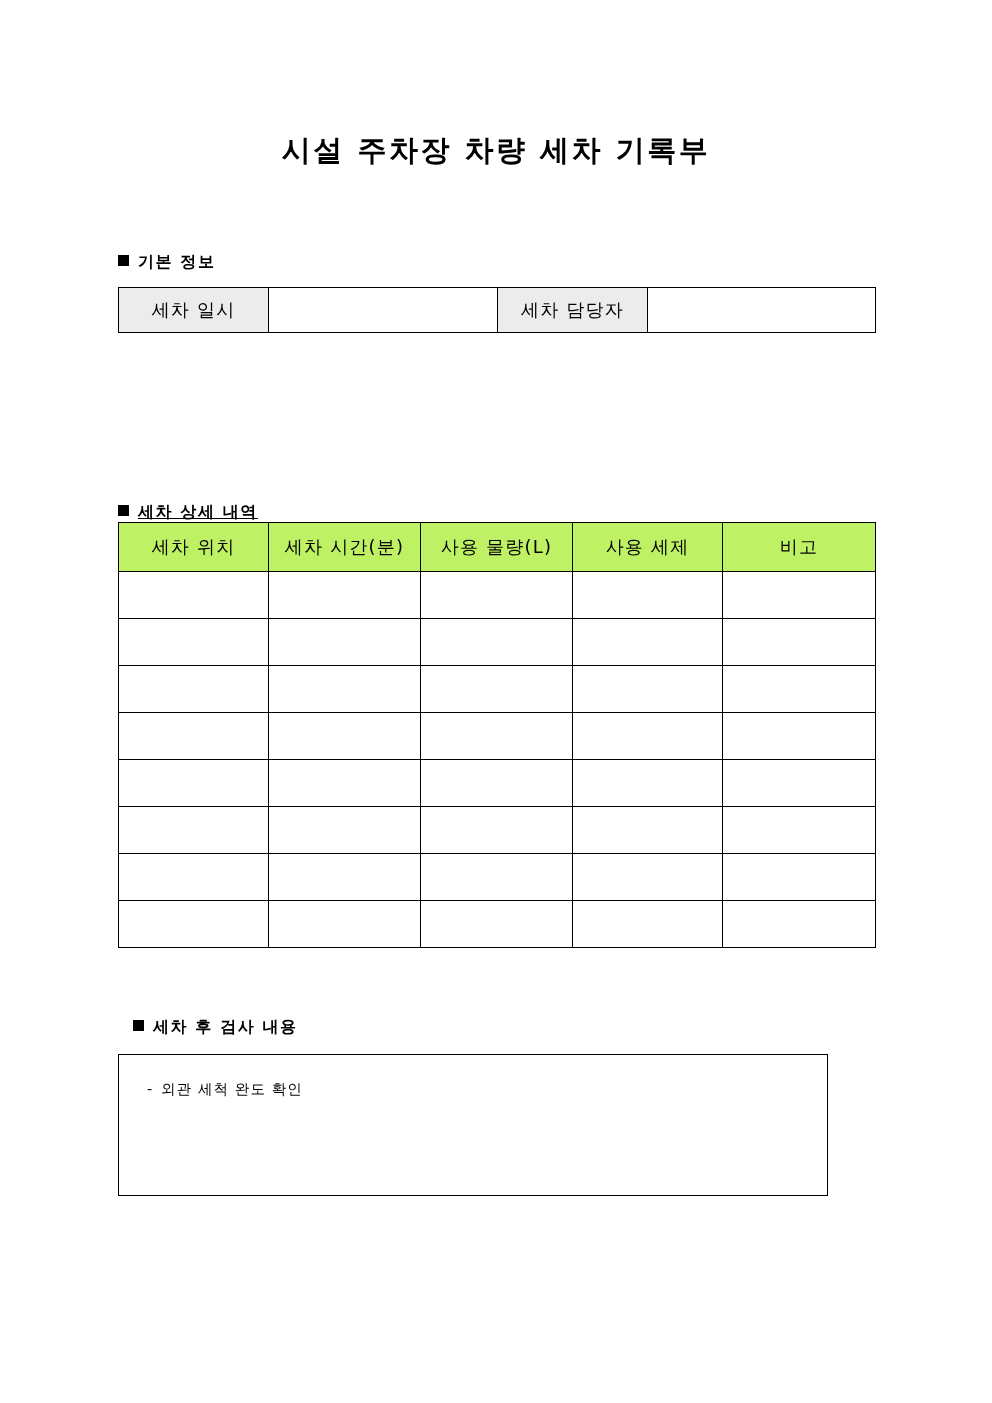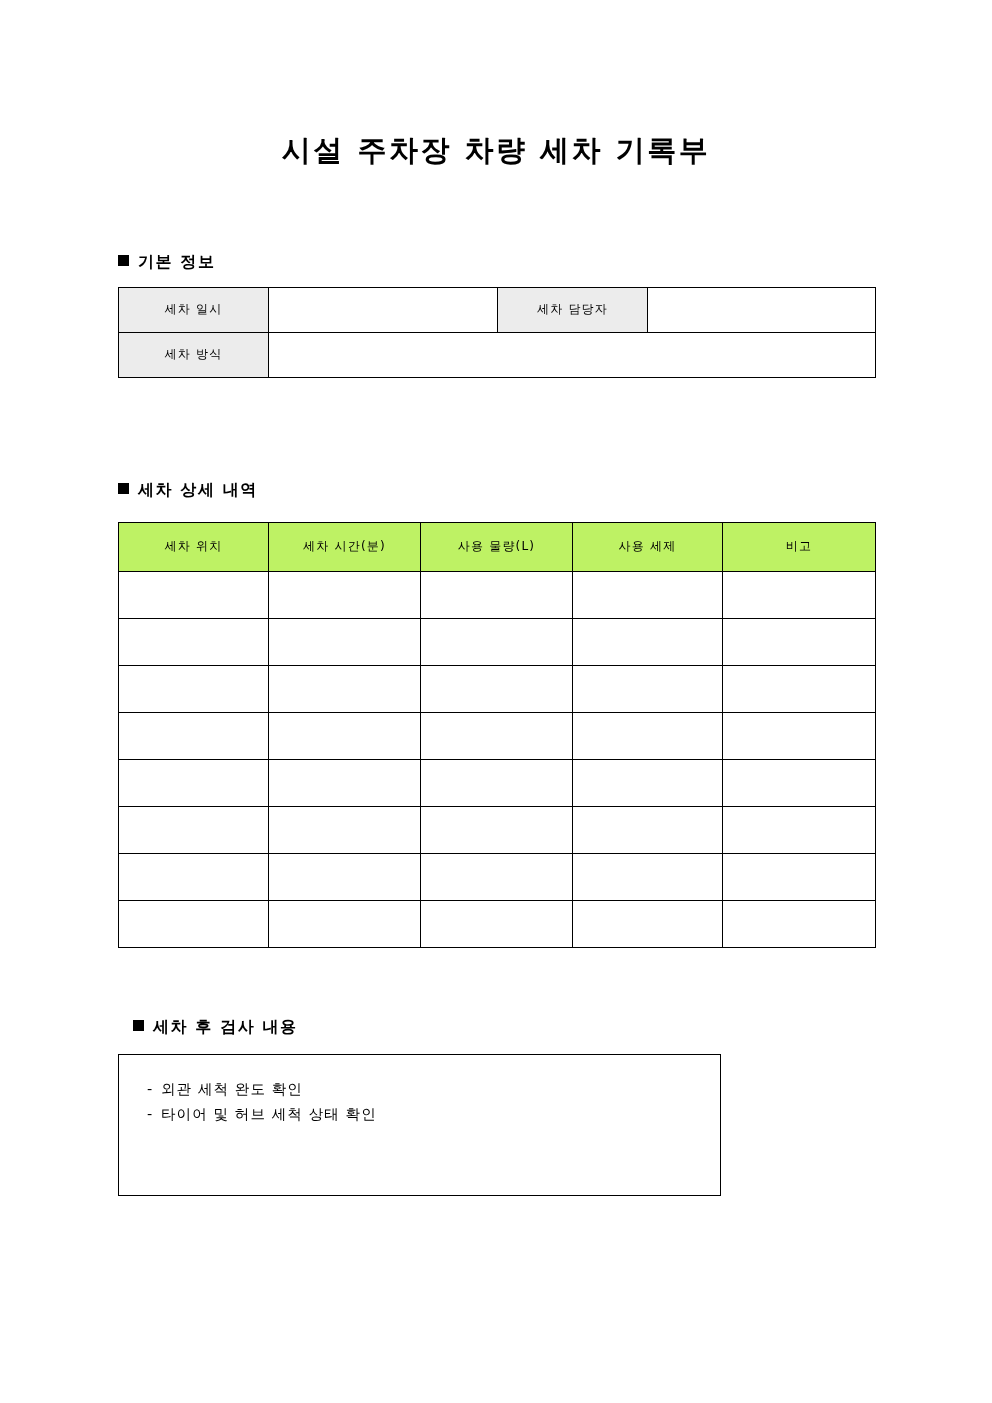--- a/index.html
+++ b/index.html
@@ -49,31 +49,31 @@
   }
   .section-head .bullet {
     display: inline-block;
     width: 11px;
     height: 11px;
     background: #000000;
     margin-right: 9px;
     vertical-align: 1px;
   }
   #head-basic   { top: 252px; }
-  #head-detail  { top: 480px; }
+  #head-detail  { top: 502px; text-decoration: underline; }
   #head-inspect { top: 1017px; padding-left: 15px; }
 
   
   .tbl {
     position: absolute;
     left: 118px;
     width: 757px;
     border-collapse: collapse;
     table-layout: fixed;
-    font-size: 12px;
+    font-size: 18px;
     letter-spacing: 1.2px;
   }
   .tbl td, .tbl th {
     border: 1px solid #000000;
     padding: 0;
     text-align: center;
     vertical-align: middle;
     font-weight: normal;
     line-height: 1.3;
   }
@@ -96,21 +96,21 @@
   }
   #tbl-detail tbody td {
     height: 46px;
   }
 
   
   .inspect-box {
     position: absolute;
     left: 118px;
     top: 1054px;
-    width: 603px;
+    width: 710px;
     height: 142px;
     border: 1px solid #000000;
     box-sizing: border-box;
     background: #ffffff;
   }
   .inspect-list {
     margin: 0;
     padding: 22px 0 0 28px;
     list-style: none;
   }
@@ -143,24 +143,20 @@
       <col style="width:150px">
       <col style="width:228px">
     </colgroup>
     <tbody>
       <tr>
         <td class="lbl">세차 일시</td>
         <td class="val"></td>
         <td class="lbl">세차 담당자</td>
         <td class="val"></td>
       </tr>
-      <tr>
-        <td class="lbl">세차 방식</td>
-        <td class="val" colspan="3"></td>
-      </tr>
     </tbody>
   </table>
 
   <div class="section-head" id="head-detail">
     <span class="bullet"></span><span>세차 상세 내역</span>
   </div>
 
   <table class="tbl" id="tbl-detail">
     <colgroup>
       <col style="width:150px">
@@ -238,17 +234,16 @@
     </tbody>
   </table>
 
   <div class="section-head" id="head-inspect">
     <span class="bullet"></span><span>세차 후 검사 내용</span>
   </div>
 
   <div class="inspect-box">
     <ul class="inspect-list">
       <li><span class="dash">-</span><span>외관 세척 완도 확인</span></li>
-      <li><span class="dash">-</span><span>타이어 및 허브 세척 상태 확인</span></li>
     </ul>
   </div>
 
 </div>
 
 </body></html>

